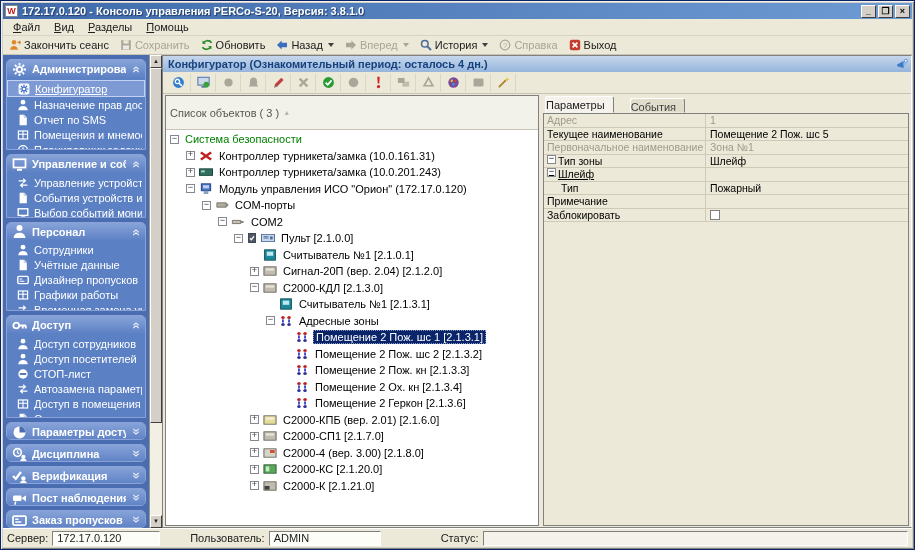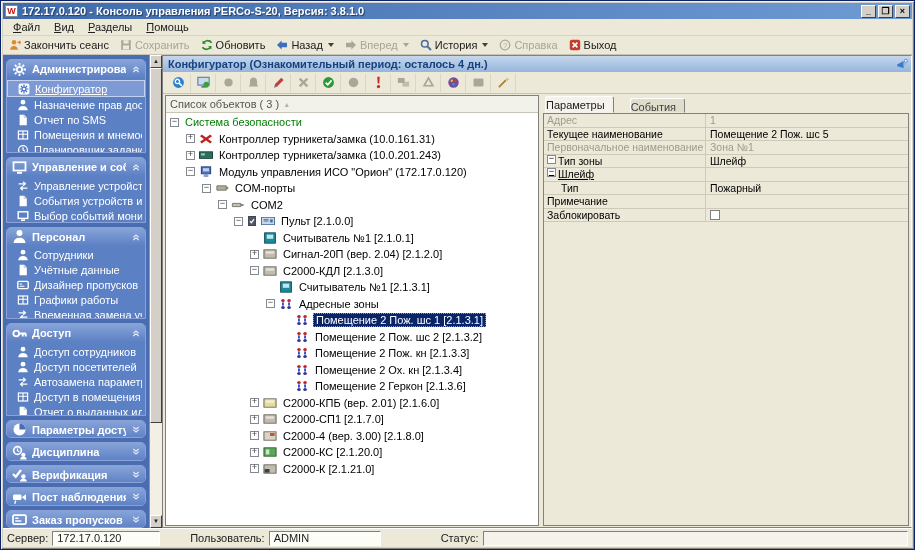--- a/index.html
+++ b/index.html
@@ -60,21 +60,21 @@
                display:flex; align-items:center; padding:0 3px 0 5px; flex:0 0 auto; }
   .mp-header .lbl { flex:1; white-space:nowrap; overflow:hidden; }
   .mp-tools { height:22px; background:#ece9d8; display:flex; align-items:center; padding-left:3px; flex:0 0 auto;
               border-bottom:1px solid #c8c4b4; }
   .tool { width:25px; height:18px; display:flex; align-items:center; justify-content:center; border-right:1px solid #dbd7c7; color:#a8a496; }
   .tool .ic { width:13px; height:13px; }
   .mp-content { flex:1; display:flex; min-height:0; }
   
   .treepanel { width:374px; flex:0 0 auto; background:#fff; border:1px solid #808080; margin:1px 0 1px 2px;
                display:flex; flex-direction:column; min-height:0; }
-  .tree-header { height:17px; background:#f3f2ea; border-bottom:1px solid #c8c5b8; color:#58564c;
+  .tree-header { height:34px; background:#f3f2ea; border-bottom:1px solid #c8c5b8; color:#58564c;
                  display:flex; align-items:center; padding:0 4px; gap:4px; flex:0 0 auto; }
   .tree-header .sort { font-size:7px; color:#b8b4a4; }
   .tree { flex:1; overflow:hidden; padding-top:1px; }
   .tree-row { height:16.5px; display:flex; align-items:center; white-space:nowrap; color:#000; }
   .tree-row .exp { width:9px; height:9px; border:1px solid #848890; background:#fff; color:#404040;
                    font-size:9px; line-height:7px; text-align:center; flex:0 0 auto; margin-right:4px; font-family:"Liberation Mono",monospace; }
   .tree-row .exp-sp { width:13px; flex:0 0 auto; }
   .tree-row .t-ic { width:14px; height:12px; flex:0 0 auto; margin-right:4px; display:inline-flex; }
   .tree-row .t-ic svg { width:100%; height:100%; }
   .tree-row .lbl { padding:0 2px; }
@@ -414,20 +414,29 @@
                 <svg viewBox="0 0 12 12" width="12" height="12" preserveAspectRatio="none">
                   <circle cx="6" cy="3.2" r="2.4" fill="currentColor"></circle>
                   <path d="M1.2 11.2c.3-2.9 2.2-4.3 4.8-4.3s4.5 1.4 4.8 4.3z" fill="currentColor"></path>
                 </svg>
               </span>
               <span class="lbl">Доступ посетителей</span>
             </div>
             <div class="side-item">
               <span class="ic-sm ic" style="color: rgb(255, 255, 255);">
                 <svg viewBox="0 0 12 12" width="12" height="12" preserveAspectRatio="none">
+                  <circle cx="6" cy="6" r="4.7" fill="#fff"></circle>
+                  <rect x="2.8" y="5.1" width="6.4" height="1.8" fill="#4a6db2"></rect>
+                </svg>
+              </span>
+              <span class="lbl">СТОП-лист</span>
+            </div>
+            <div class="side-item">
+              <span class="ic-sm ic" style="color: rgb(255, 255, 255);">
+                <svg viewBox="0 0 12 12" width="12" height="12" preserveAspectRatio="none">
                   <path d="M1.6 3.8h6.6M6.2 1.8l2.2 2-2.2 2" stroke="currentColor" fill="none" stroke-width="1.2"></path>
                   <path d="M10.4 8.2H3.8M5.8 6.2l-2.2 2 2.2 2" stroke="currentColor" fill="none" stroke-width="1.2"></path>
                 </svg>
               </span>
               <span class="lbl">Автозамена параметров до...</span>
             </div>
             <div class="side-item">
               <span class="ic-sm ic" style="color: rgb(255, 255, 255);">
                 <svg viewBox="0 0 12 12" width="12" height="12" preserveAspectRatio="none">
                   <rect x="1.4" y="2" width="9.2" height="8" fill="none" stroke="currentColor" stroke-width="1.2"></rect>

